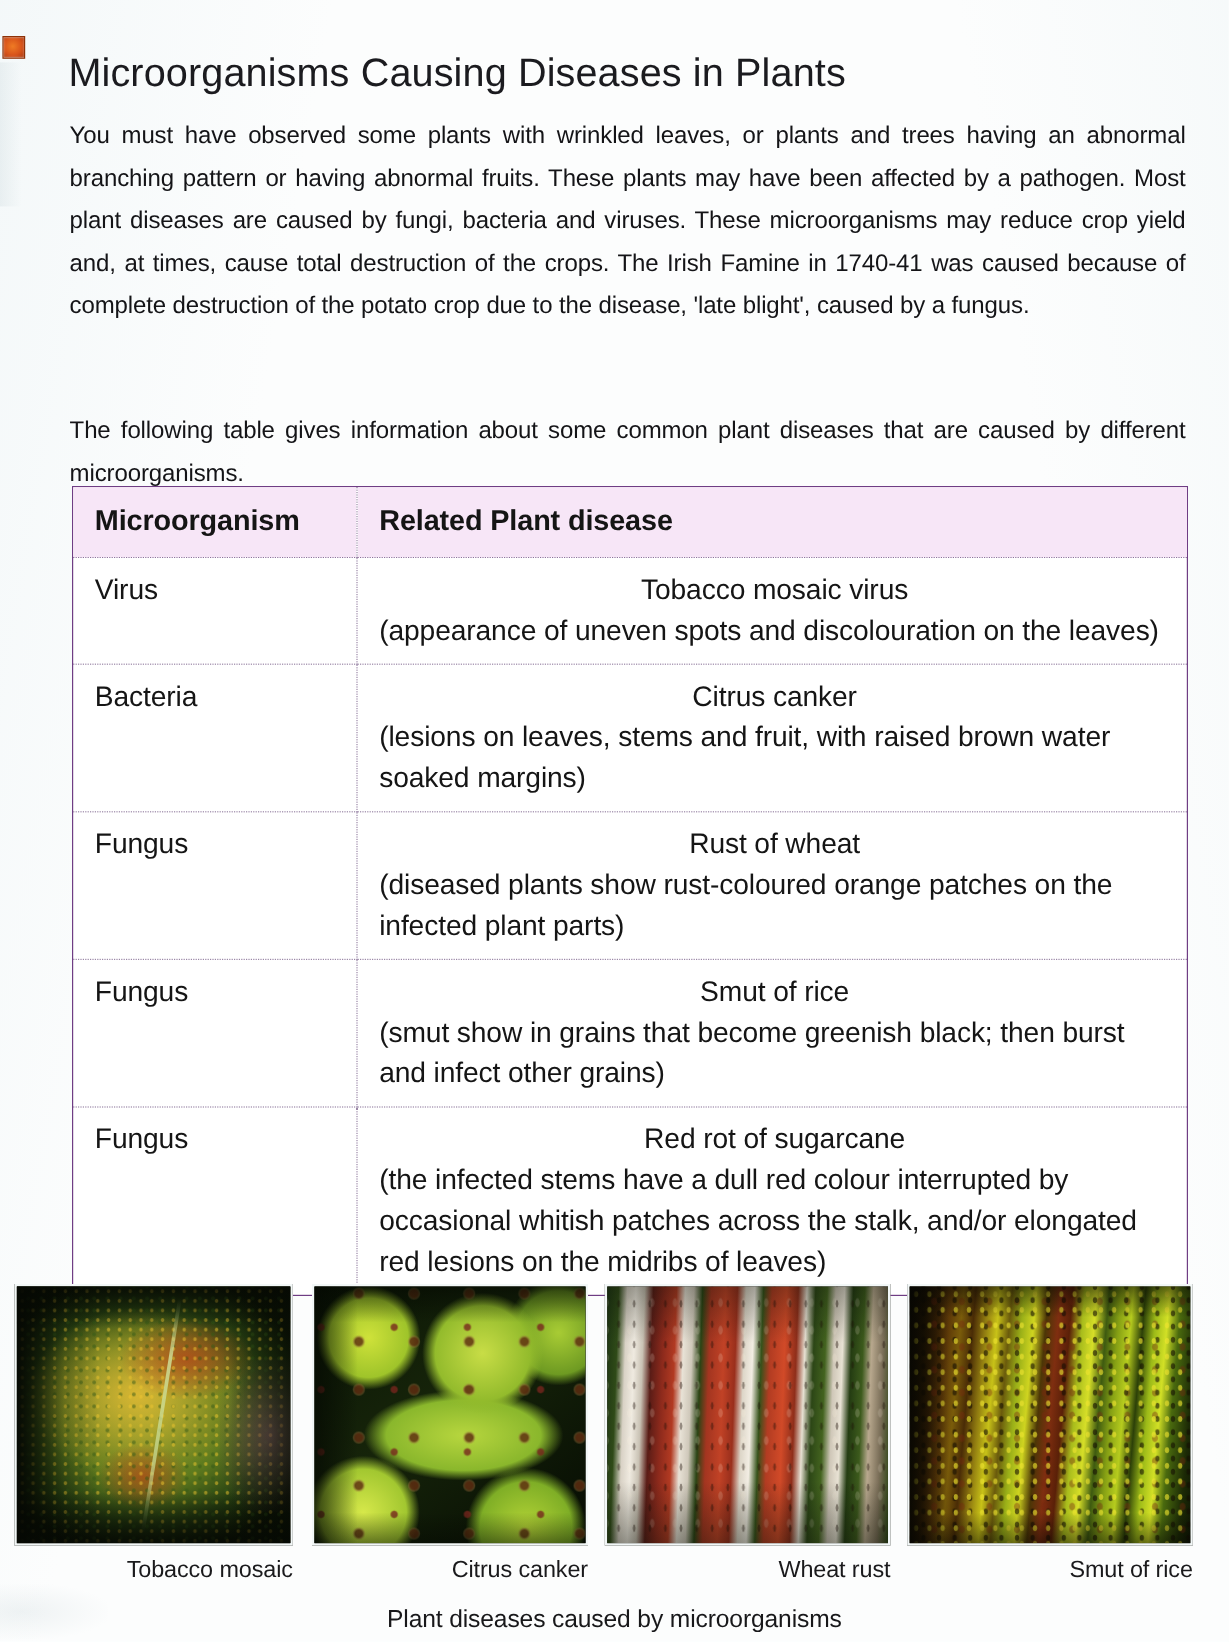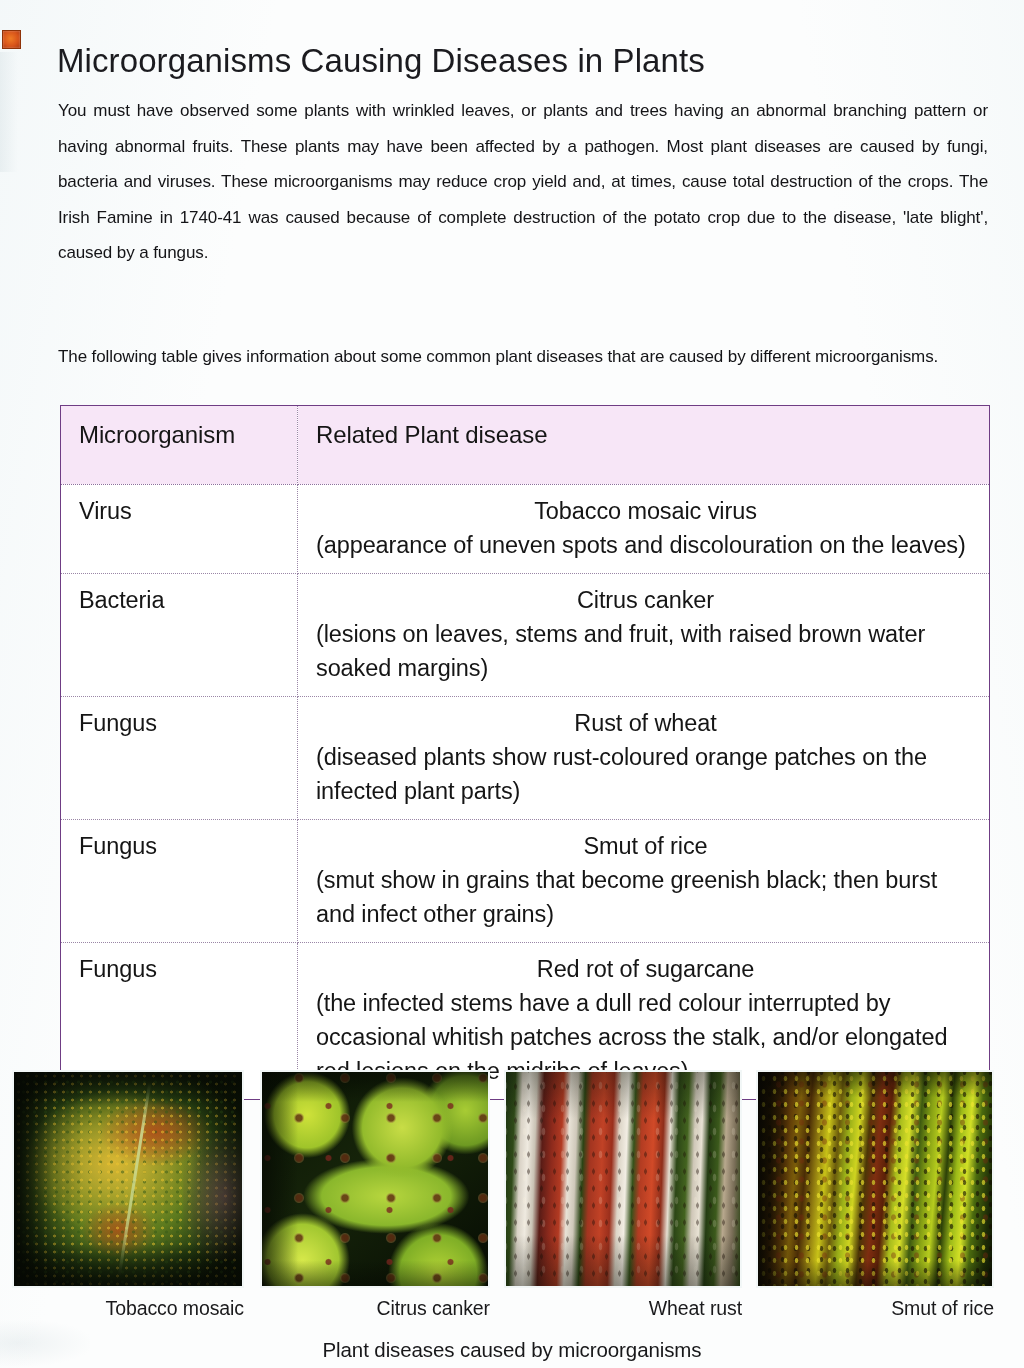--- a/index.html
+++ b/index.html
@@ -54,21 +54,21 @@
     color: #1b1b1f;
     letter-spacing: 0.1px;
     white-space: nowrap;
   }
 
   
   .para {
     position: absolute;
     left: 58px;
     width: 930px;
-    font-size: 17px;
+    font-size: 20px;
     line-height: 35.5px;
     text-align: justify;
     color: #141417;
     letter-spacing: -0.1px;
   }
   #para-intro { top: 76px; }
   #para-table-lead { top: 322px; }
 
   
   .disease-table {
@@ -91,24 +91,24 @@
     line-height: 34px;
     letter-spacing: -0.1px;
     border-bottom: 1px dotted #9a86a6;
     border-right: 1px dotted #9a86a6;
   }
   .disease-table th:last-child,
   .disease-table td:last-child { border-right: none; }
   .disease-table tr:last-child td { border-bottom: none; }
   .disease-table thead th {
     background: #f7e6f7;
-    font-weight: normal;
+    font-weight: bold;
     font-size: 24px;
     padding-top: 12px;
-    padding-bottom: 32px;
+    padding-bottom: 12px;
     text-align: left;
     border-bottom: 1px dotted #8d6f9c;
     position: relative;
   }
   .disease-table thead th .bleed {
     position: absolute;
     left: 200px;
     top: 14px;
     font-size: 21px;
     color: rgba(150,120,165,0.17);

